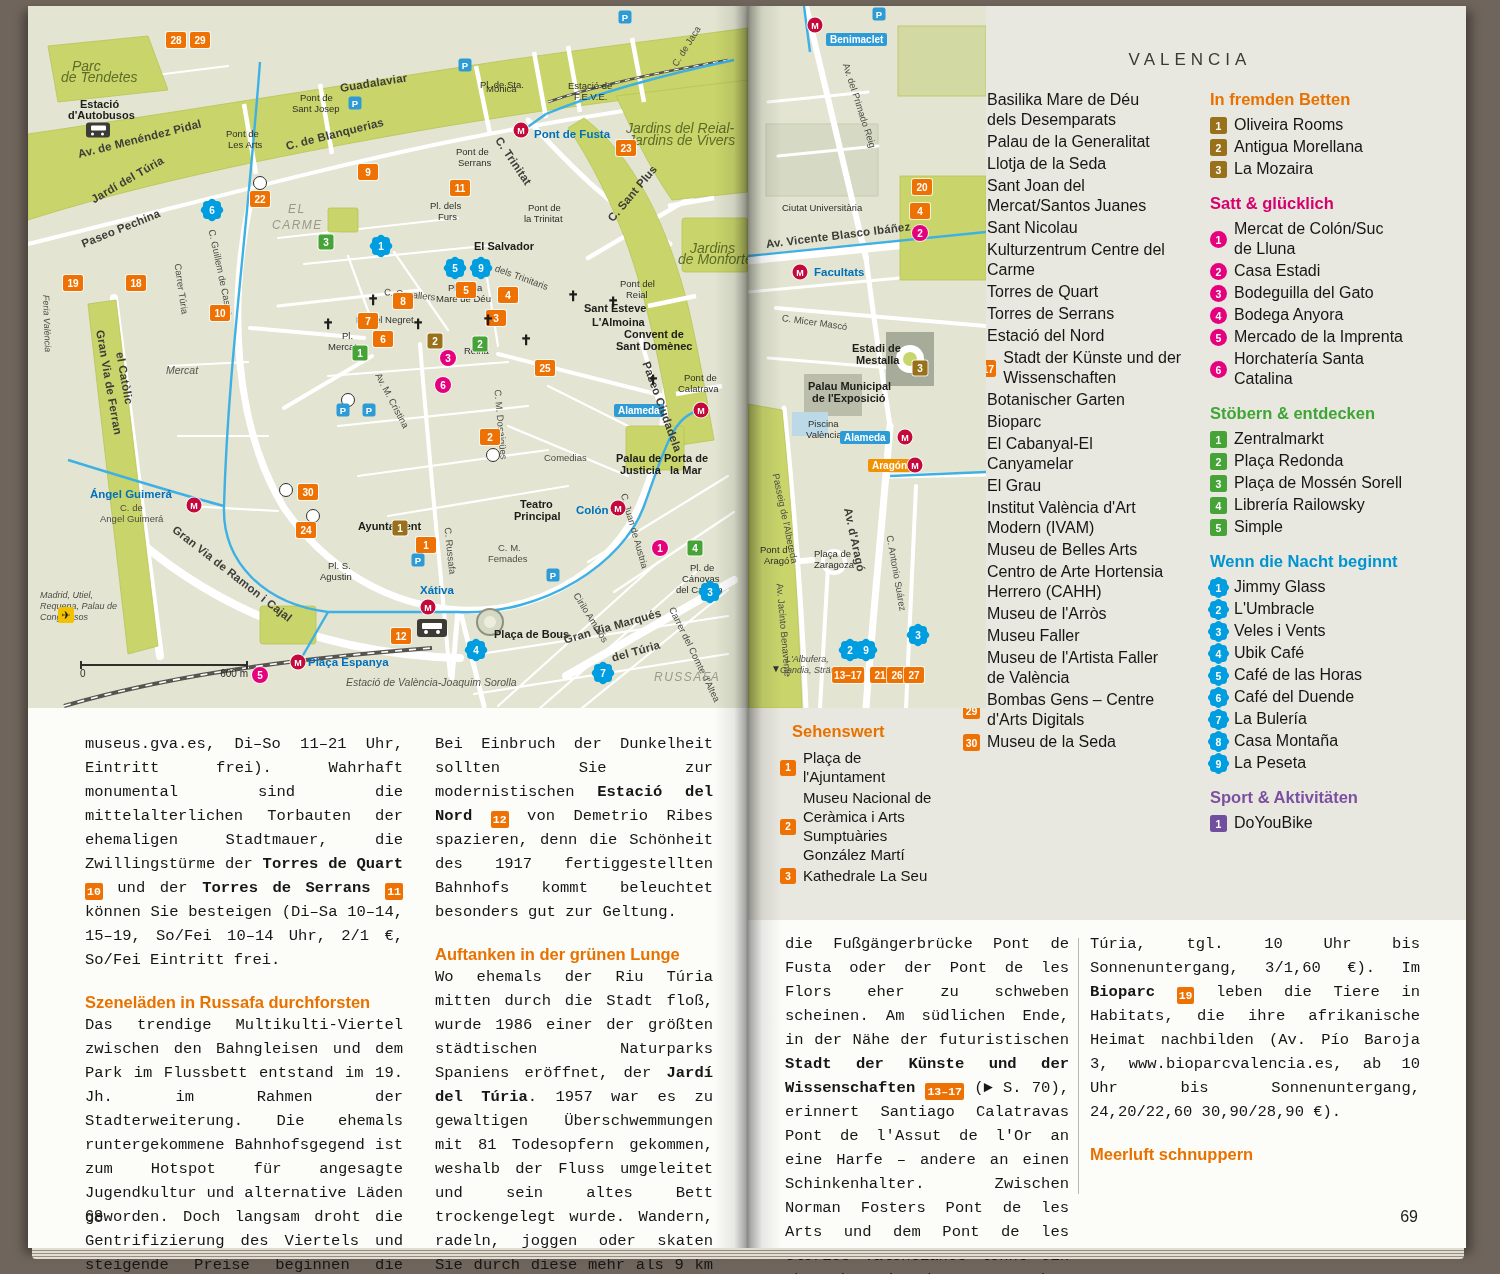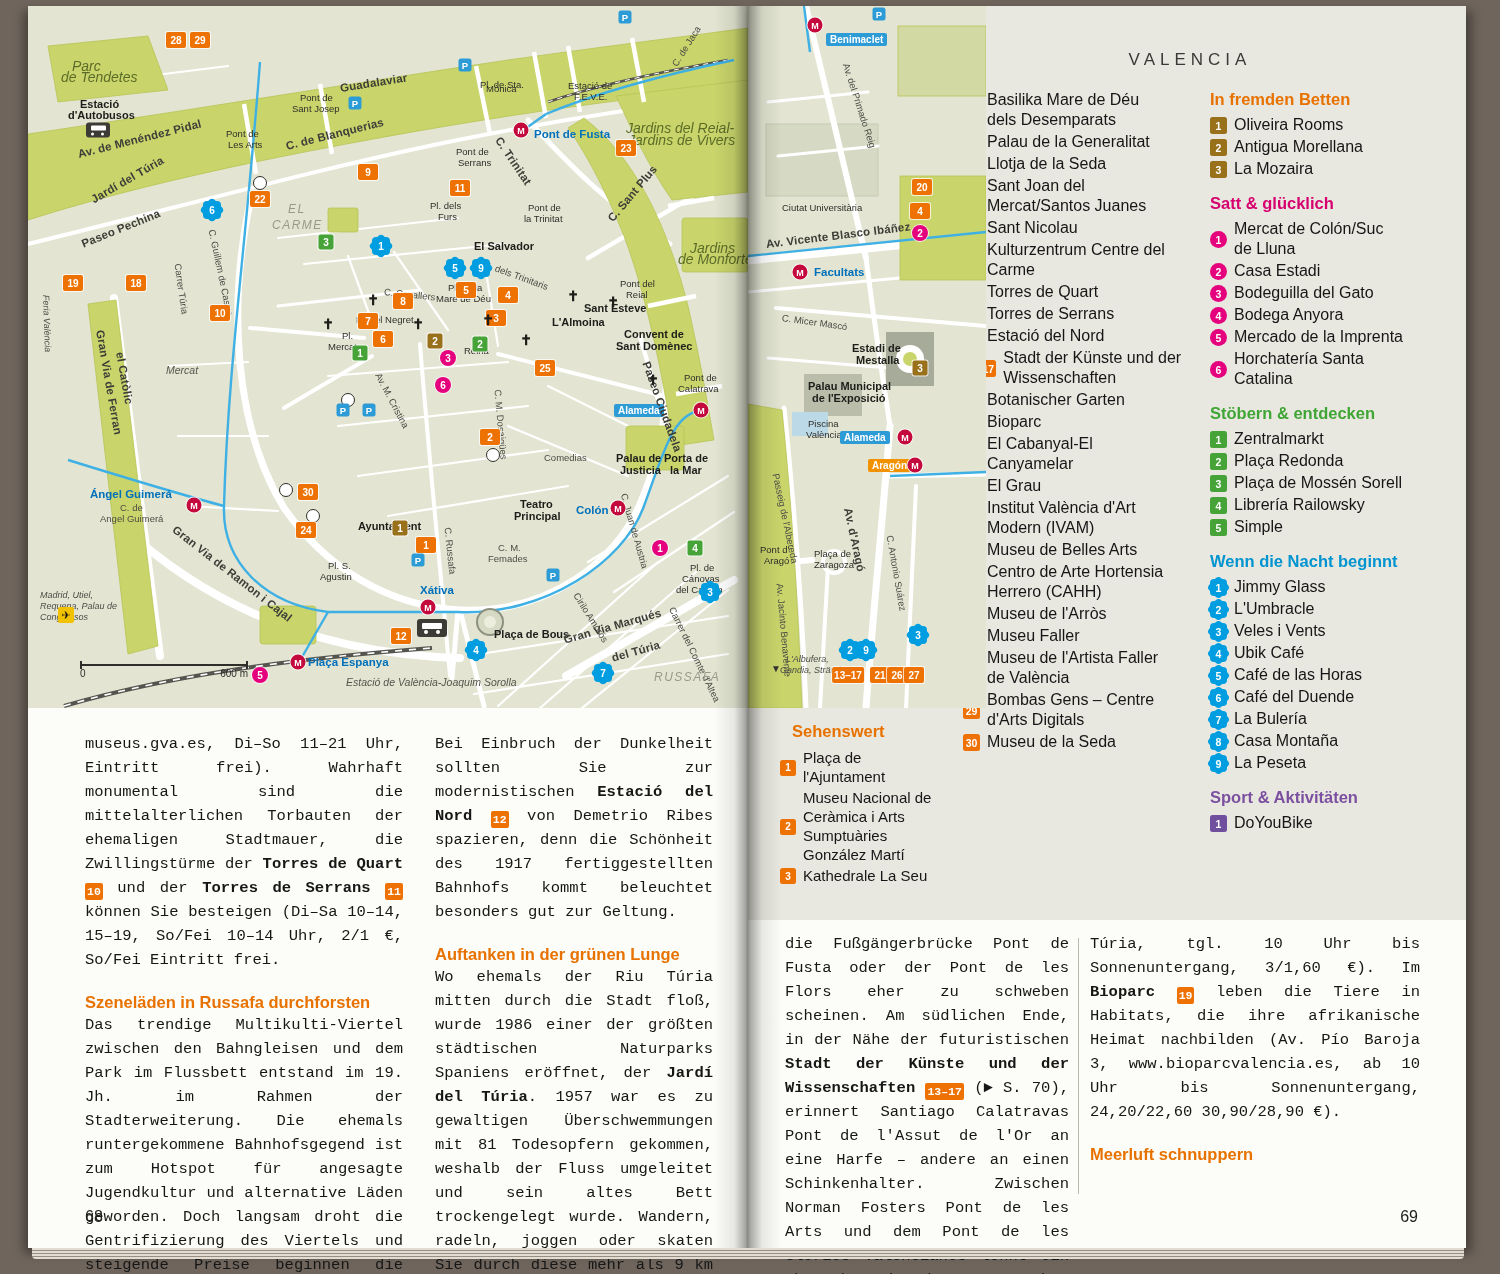--- a/index.html
+++ b/index.html
@@ -250,21 +250,21 @@
         <div class="mlabel area" style="left: 244px; top: 212px;">CARME</div>
         <div class="mlabel place" style="left: 446px; top: 234px;">El Salvador</div>
         <div class="mlabel street" style="left: 456px; top: 252px; transform: rotate(20deg);">C. dels Trinitaris</div>
         <div class="mlabel small" style="left: 402px; top: 194px;">Pl. dels</div>
         <div class="mlabel small" style="left: 410px; top: 205px;">Furs</div>
         <div class="mlabel street" style="left: 356px; top: 280px; transform: rotate(6deg);">C. Cavallers</div>
         <div class="mlabel small" style="left: 420px; top: 276px;">Pl. de la</div>
         <div class="mlabel small" style="left: 408px; top: 287px;">Mare de Déu</div>
         <div class="mlabel small" style="left: 328px; top: 308px;">Pl. del Negret</div>
         <div class="mlabel place" style="left: 556px; top: 296px;">Sant Esteve</div>
-        <div class="mlabel place" style="left: 492px; top: 310px; padding-left: 32px;">L'Almoina</div>
+        <div class="mlabel place" style="left: 532px; top: 310px; padding-left: 32px;">L'Almoina</div>
         <div class="mlabel place" style="left: 596px; top: 322px;">Convent de</div>
         <div class="mlabel place" style="left: 588px; top: 334px;">Sant Domènec</div>
         <div class="mlabel small" style="left: 314px; top: 324px;">Pl.</div>
         <div class="mlabel small" style="left: 300px; top: 335px;">Mercat</div>
         <div class="mlabel small" style="left: 444px; top: 328px;">Pl.</div>
         <div class="mlabel small" style="left: 436px; top: 339px;">Reina</div>
         <div class="mlabel region" style="left: 138px; top: 358px;">Mercat</div>
         <div class="mlabel street" style="left: 350px; top: 362px; transform: rotate(62deg);">Av. M. Cristina</div>
         <div class="mlabel street" style="left: 470px; top: 378px; transform: rotate(85deg);">C. M. Dosaigües</div>
         <div class="mlabel street" style="left: 516px; top: 446px;">Comedias</div>

